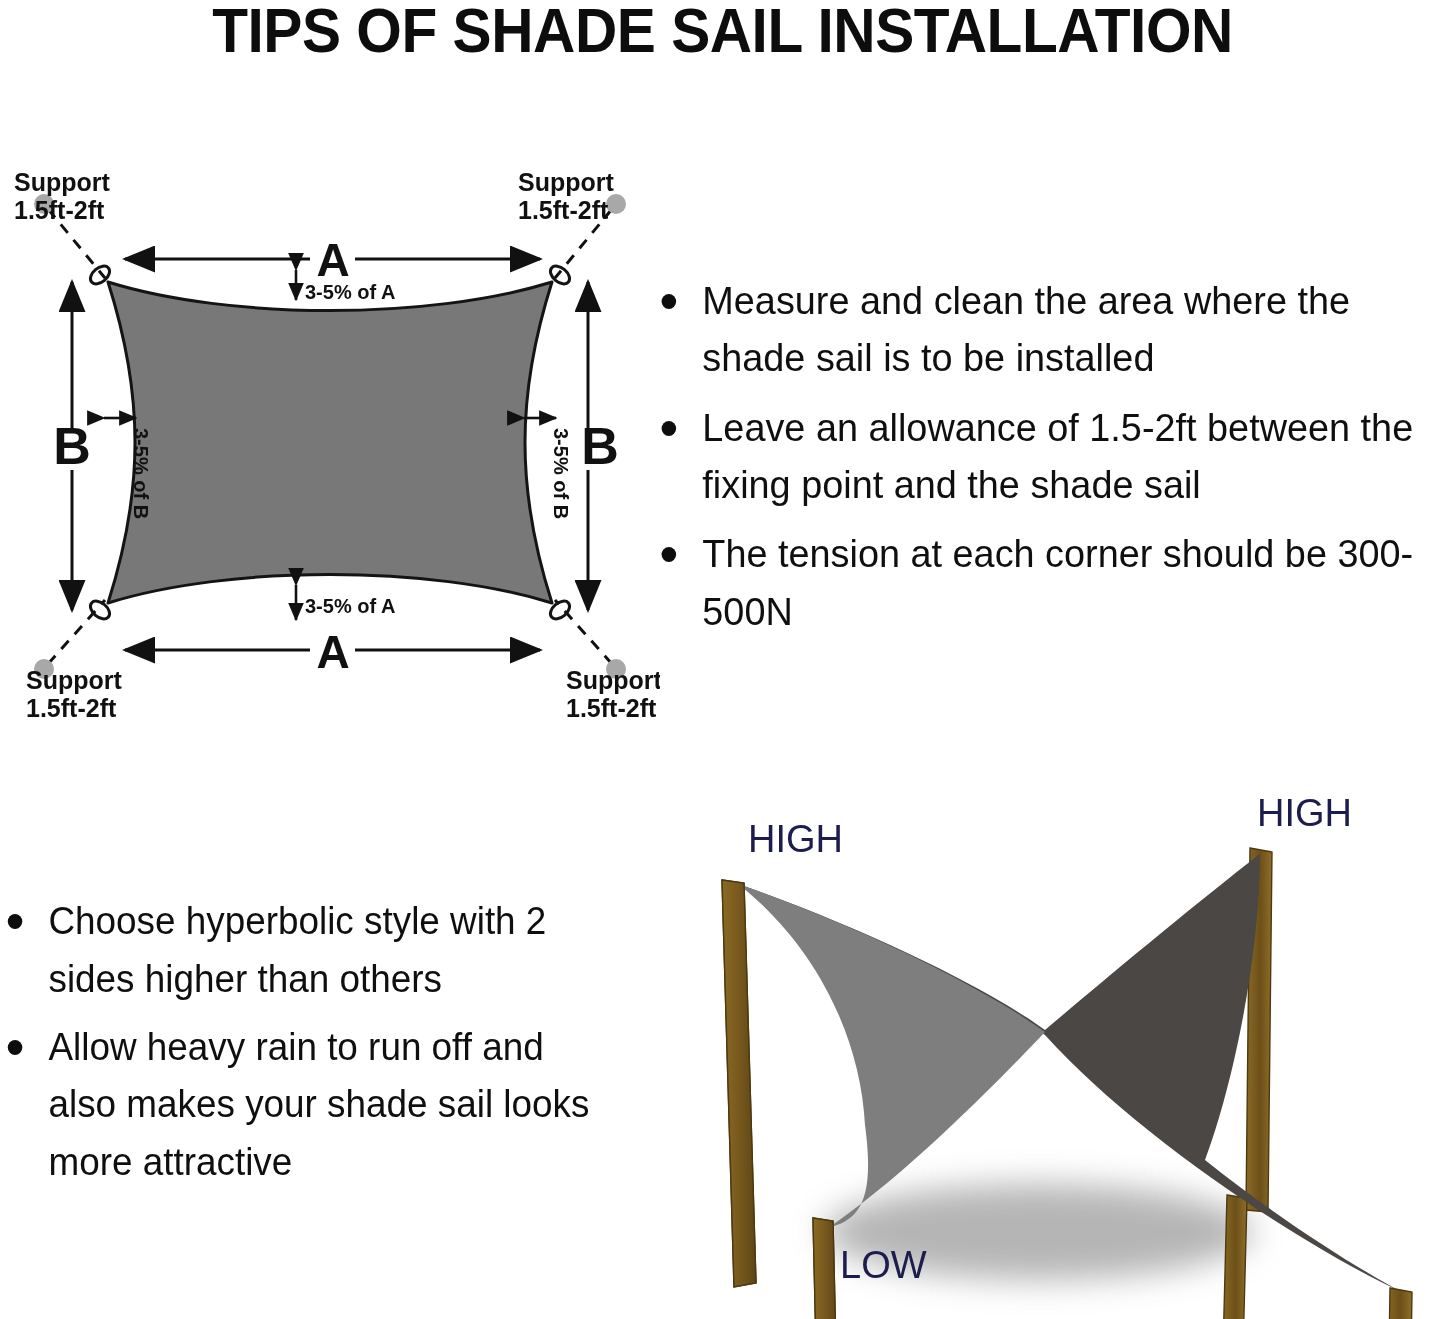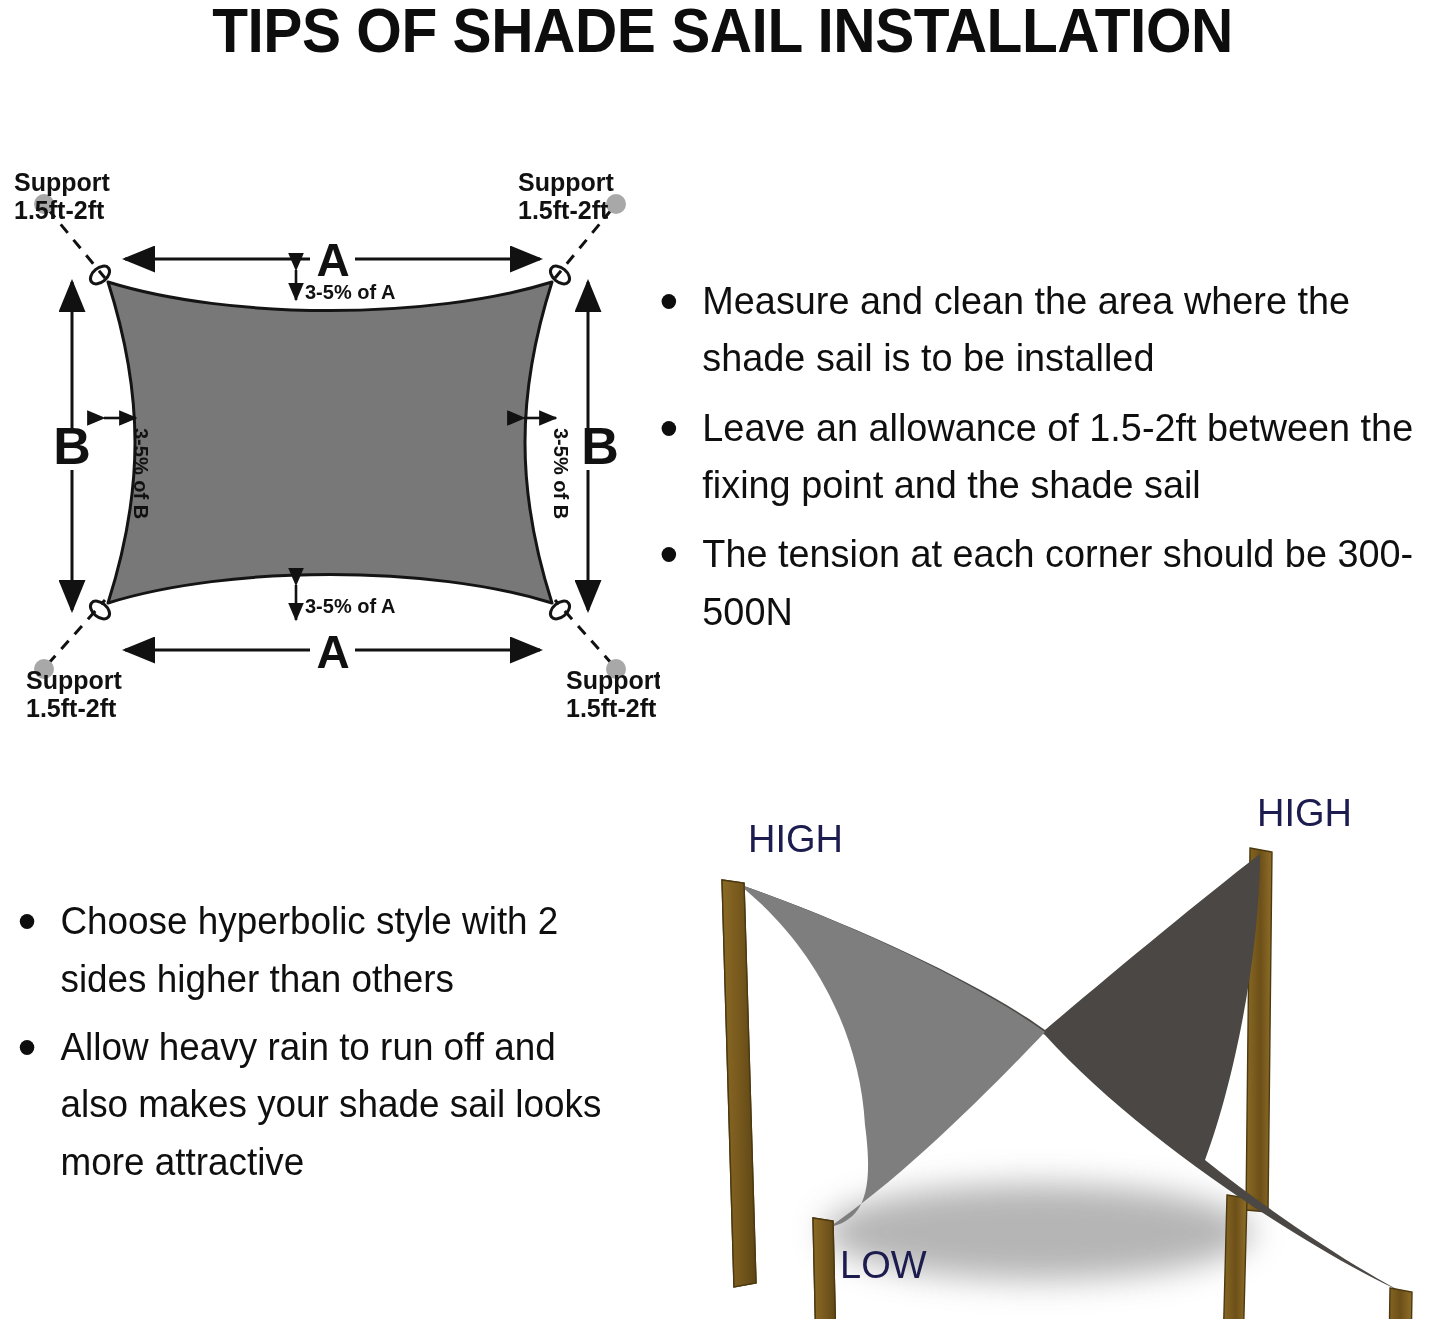--- a/index.html
+++ b/index.html
@@ -46,21 +46,21 @@
 
   #tips-list {
     position: absolute;
     left: 648px;
     top: 272px;
     width: 800px;
   }
 
   #bottom-list {
     position: absolute;
-    left: 12px;
+    left: 0px;
     top: 893px;
     width: 630px;
   }
 
   #sail-illustration {
     position: absolute;
     left: 660px;
     top: 780px;
     width: 785px;
     height: 539px;

